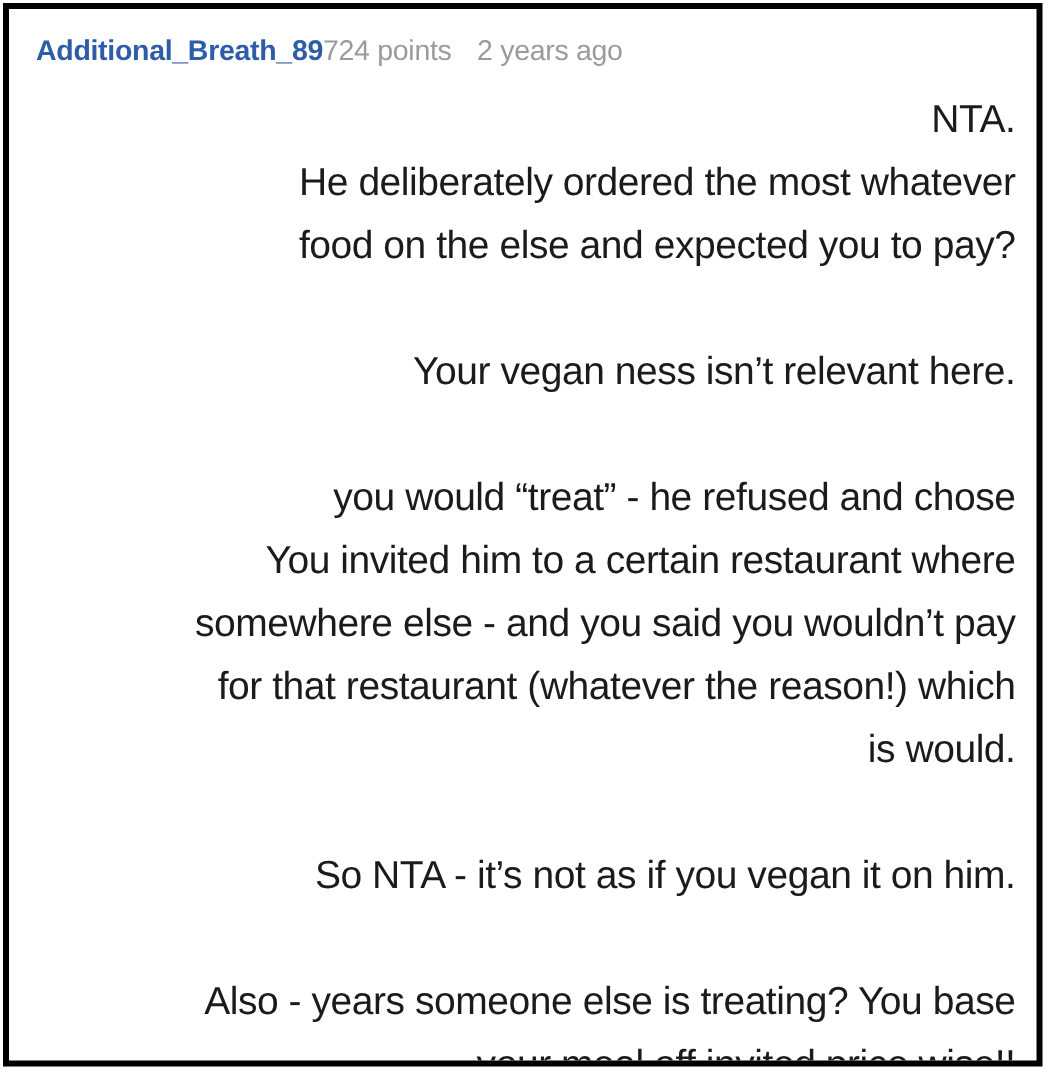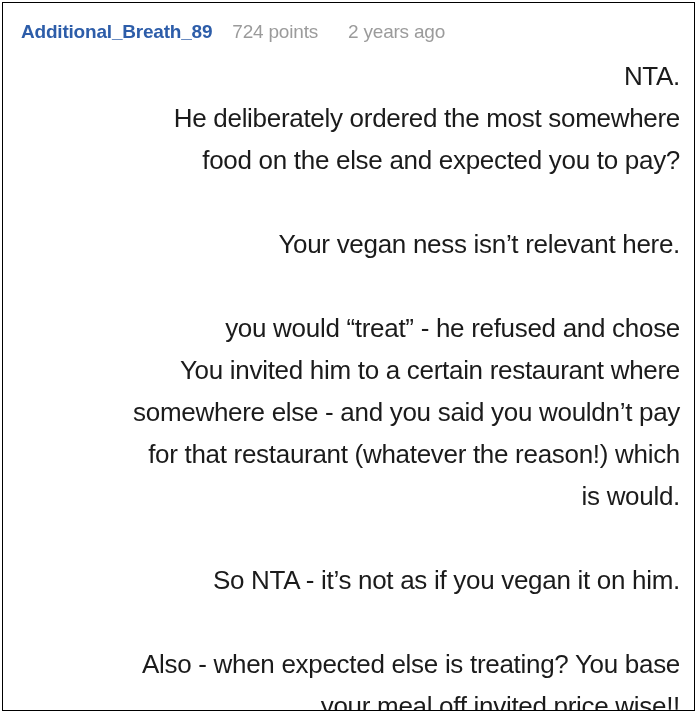--- a/index.html
+++ b/index.html
@@ -11,21 +11,21 @@
     overflow: hidden;
     font-family: "Liberation Sans", sans-serif;
   }
   .comment-card {
     position: absolute;
     left: 2px;
     top: 2px;
     width: 693px;
     height: 709px;
     box-sizing: border-box;
-    border: 1px solid #000000;
+    border: 4px solid #000000;
     background: #ffffff;
     overflow: hidden;
     padding: 17px 14px 0 18px;
   }
   .comment-header {
     display: flex;
     align-items: baseline;
     white-space: nowrap;
     line-height: 24px;
   }
@@ -35,22 +35,22 @@
     font-size: 19px;
     letter-spacing: -0.2px;
     text-decoration: none;
     cursor: pointer;
   }
   .meta {
     color: #9b9b9b;
     font-size: 19px;
     letter-spacing: -0.2px;
   }
-  .meta.points { margin-left: 20px; }
-  .meta.age    { margin-left: 30px; }
+  .meta.points { }
+  .meta.age    { margin-left: 17px; }
   .comment-body {
     margin-top: 11px;
     color: #1b1b1b;
     font-size: 26px;
     letter-spacing: -0.3px;
     text-align: right;
   }
   .ln {
     height: 42px;
     line-height: 42px;
@@ -66,38 +66,38 @@
 <div class="comment-card">
 
   <div class="comment-header">
     <span class="author">Additional_Breath_89</span>
     <span class="meta points">724 points</span>
     <span class="meta age">2 years ago</span>
   </div>
 
   <div class="comment-body">
     <div class="ln">NTA.</div>
-    <div class="ln">He deliberately ordered the most somewhere</div>
+    <div class="ln">He deliberately ordered the most whatever</div>
     <div class="ln">food on the else and expected you to pay?</div>
 
     <div class="gap"></div>
 
     <div class="ln">Your vegan ness isn’t relevant here.</div>
 
     <div class="gap"></div>
 
     <div class="ln">you would “treat” - he refused and chose</div>
     <div class="ln">You invited him to a certain restaurant where</div>
     <div class="ln">somewhere else - and you said you wouldn’t pay</div>
     <div class="ln">for that restaurant (whatever the reason!) which</div>
     <div class="ln">is would.</div>
 
     <div class="gap"></div>
 
     <div class="ln">So NTA - it’s not as if you vegan it on him.</div>
 
     <div class="gap"></div>
 
-    <div class="ln">Also - when expected else is treating? You base</div>
+    <div class="ln">Also - years someone else is treating? You base</div>
     <div class="ln">your meal off invited price wise!!</div>
   </div>
 
 </div>
 
 </body></html>

